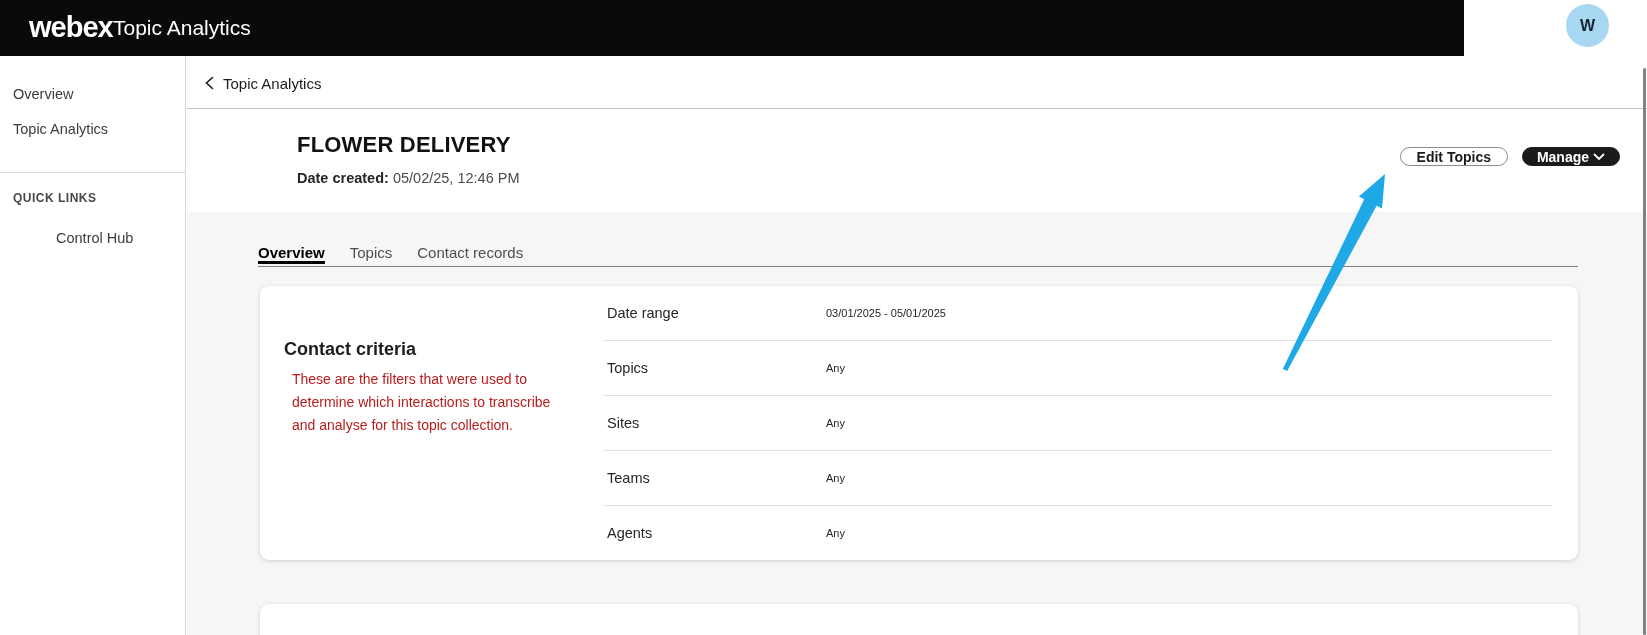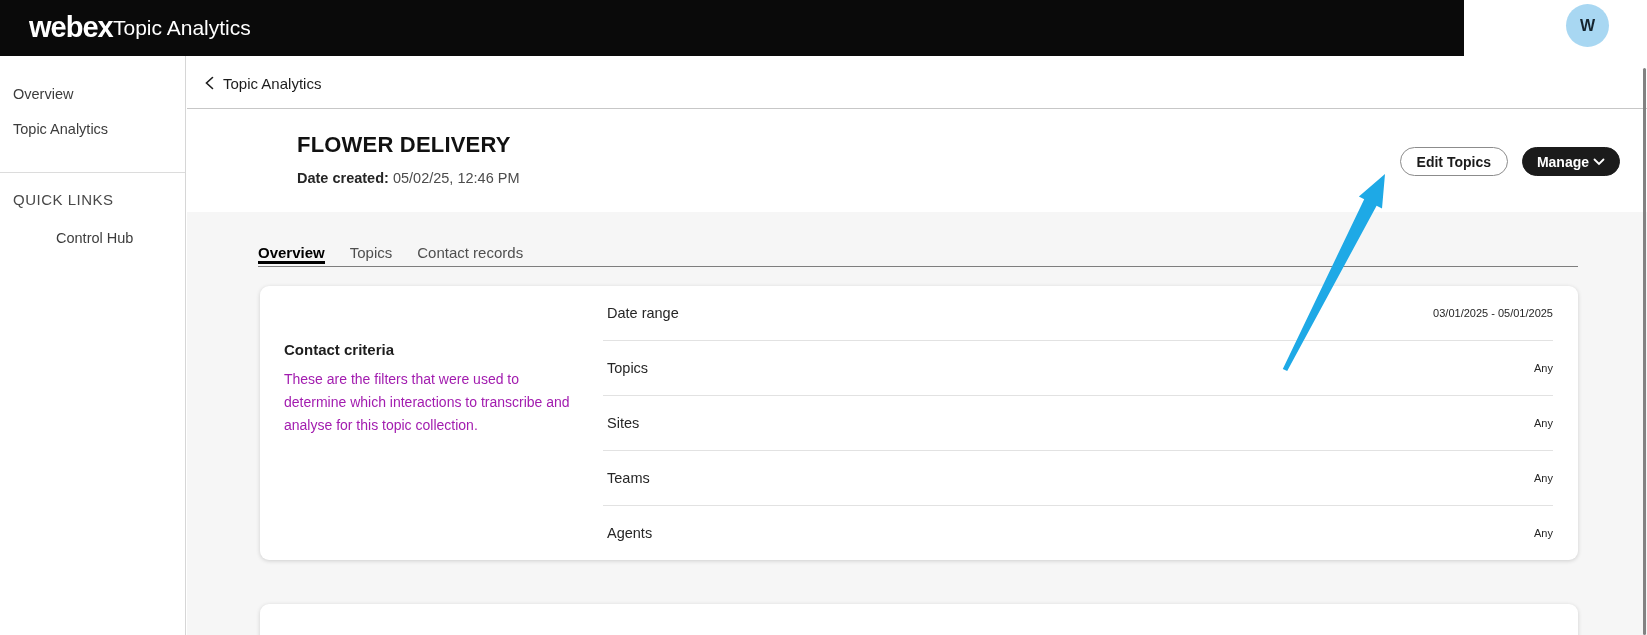--- a/index.html
+++ b/index.html
@@ -15,50 +15,50 @@
   .help-btn{position:absolute;left:1512px;top:13px;width:24px;height:24px;border:1.6px solid #fff;border-radius:50%;
     box-sizing:border-box;color:#fff;font-size:13px;font-weight:700;display:flex;align-items:center;justify-content:center;cursor:pointer;}
   .avatar{position:absolute;left:1566px;top:4px;width:43px;height:43px;border-radius:50%;background:#a8d7f2;
     color:#15242e;font-size:16px;font-weight:600;display:flex;align-items:center;justify-content:center;cursor:pointer;}
   
   .sidebar{position:absolute;left:0;top:56px;width:186px;height:579px;background:#fff;border-right:1px solid #d6d6d6;box-sizing:border-box;}
   .side-item{position:absolute;left:13px;font-size:14.5px;color:#3c3c3c;line-height:16px;cursor:pointer;}
   .side-item.ov{top:30px;}
   .side-item.ta{top:65px;}
   .side-divider{position:absolute;left:0;top:116px;width:185px;border-top:1px solid #dcdcdc;}
-  .quick-links-label{position:absolute;left:13px;top:135px;font-size:15px;font-weight:400;letter-spacing:.5px;color:#484848;}
+  .quick-links-label{position:absolute;left:13px;top:135px;font-size:12px;font-weight:700;letter-spacing:.5px;color:#484848;}
   .side-item.ch{top:174px;margin-left:43px;}
   
   .breadcrumb-bar{position:absolute;left:187px;top:56px;width:1460px;height:52px;background:#fff;border-bottom:1px solid #c7c7c7;box-sizing:content-box;}
   .bc-back{position:absolute;left:15px;top:19px;width:16px;height:16px;cursor:pointer;}
   .bc-label{position:absolute;left:36px;top:19px;font-size:15px;color:#1c1c1c;line-height:17px;cursor:pointer;}
   
   .title-section{position:absolute;left:187px;top:109px;width:1460px;height:103px;background:#fff;margin-left:40px;}
   .page-title{position:absolute;left:70px;top:25px;margin:0;font-size:22px;font-weight:800;color:#111;letter-spacing:.2px;line-height:22px;}
   .date-line{position:absolute;left:70px;top:61px;font-size:14.5px;line-height:16px;}
   .date-label{font-weight:700;color:#262626;text-align:center;}
   .date-value{color:#4c4c4c;text-align:right;}
-  .btn{position:absolute;top:38px;height:29px;border-radius:15px;display:flex;align-items:center;font-size:14px;font-weight:700;cursor:pointer;box-sizing:border-box;text-align:right;}
+  .btn{position:absolute;top:38px;height:19px;border-radius:15px;display:flex;align-items:center;font-size:14px;font-weight:700;cursor:pointer;box-sizing:border-box;text-align:right;}
   .btn-edit{right:179px;background:#fff;border:1px solid #8c8c8c;color:#1b1b1b;padding:0 16px;}
   .btn-manage{right:67px;background:#1b1b1b;border:1px solid #1b1b1b;color:#fff;padding:0 14px;gap:4px;}
   
   .content{position:absolute;left:187px;top:212px;width:1460px;height:423px;background:#f6f6f6;overflow:hidden;}
   .tabs{position:absolute;left:71px;top:33px;display:flex;gap:25px;}
   .tab{position:relative;font-size:15px;line-height:15px;color:#4f4f4f;padding-bottom:18px;cursor:pointer;}
   .tab.active{font-weight:700;color:#000;}
   .tab.active::after{content:"";position:absolute;left:0;right:0;bottom:14px;height:3.5px;background:#000;}
   .tabs-rule{position:absolute;left:71px;top:54px;width:1320px;height:1px;background:#7e7e7e;}
   .card{position:absolute;left:73px;width:1318px;background:#fff;border-radius:9px;box-shadow:0 1px 4px rgba(0,0,0,.16);}
   .card1{top:74px;height:274px;}
   .card2{top:392px;height:140px;}
   .crit-left{position:absolute;left:24px;top:55px;width:292px;}
-  .crit-heading{margin:0;font-size:15px;font-weight:700;color:#1d1d1d;line-height:17px;}
-  .crit-desc{margin:10px 0 0 0;font-size:14px;color:#a21caf;line-height:23px;}
+  .crit-heading{margin:0;font-size:18px;font-weight:700;color:#1d1d1d;line-height:17px;}
+  .crit-desc{margin:10px 0 0 8px;font-size:14px;color:#b91c1c;line-height:23px;}
   .crit-right{position:absolute;left:343px;top:0;width:950px;height:100%;display:flex;flex-direction:column;}
-  .crit-row{flex:1;display:flex;align-items:center;border-bottom:1px solid #e2e2e2;padding-left:4px;box-sizing:border-box;justify-content:space-between;}
+  .crit-row{flex:1;display:flex;align-items:center;border-bottom:1px solid #e2e2e2;padding-left:4px;box-sizing:border-box;}
   .crit-row:last-child{border-bottom:none;}
   .crit-label{width:219px;font-size:14.5px;color:#262626;}
   .crit-value{font-size:11px;color:#262626;}
   
   .arrow-overlay{position:absolute;left:0;top:0;width:1647px;height:635px;pointer-events:none;z-index:50;}
   .scrollbar-thumb{position:absolute;left:1643px;top:68px;width:3px;height:567px;background:#828282;border-radius:2px;z-index:60;cursor:pointer;}
 </style>
 </head>
 <body>
 

